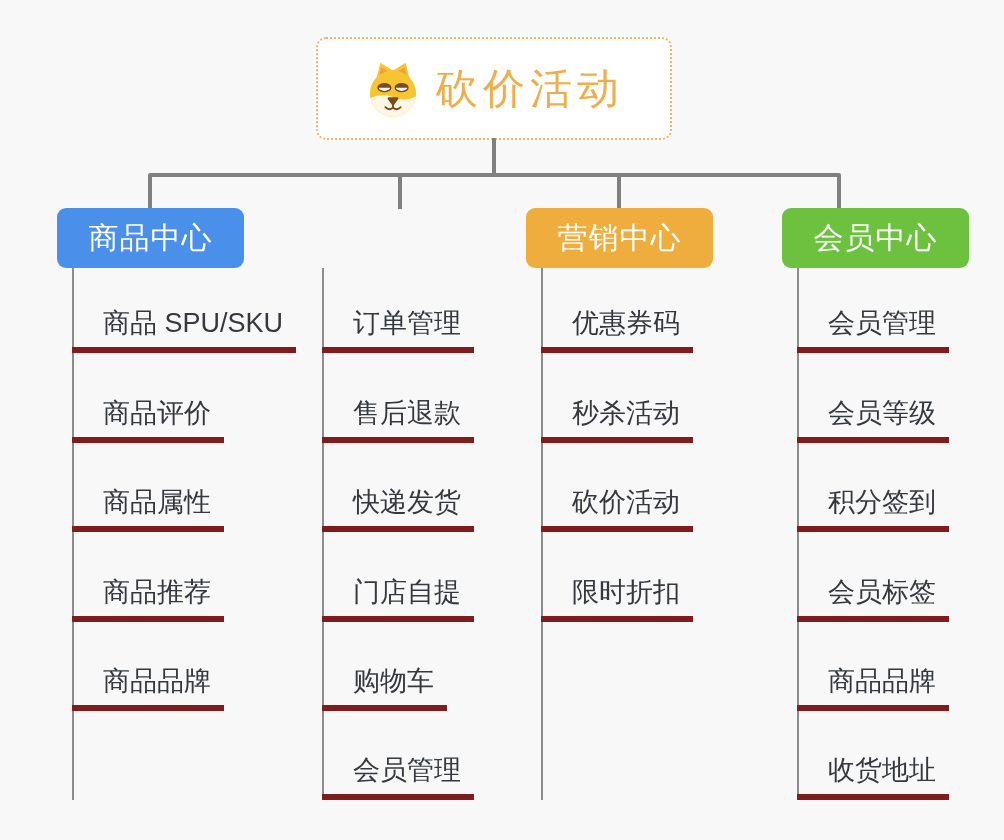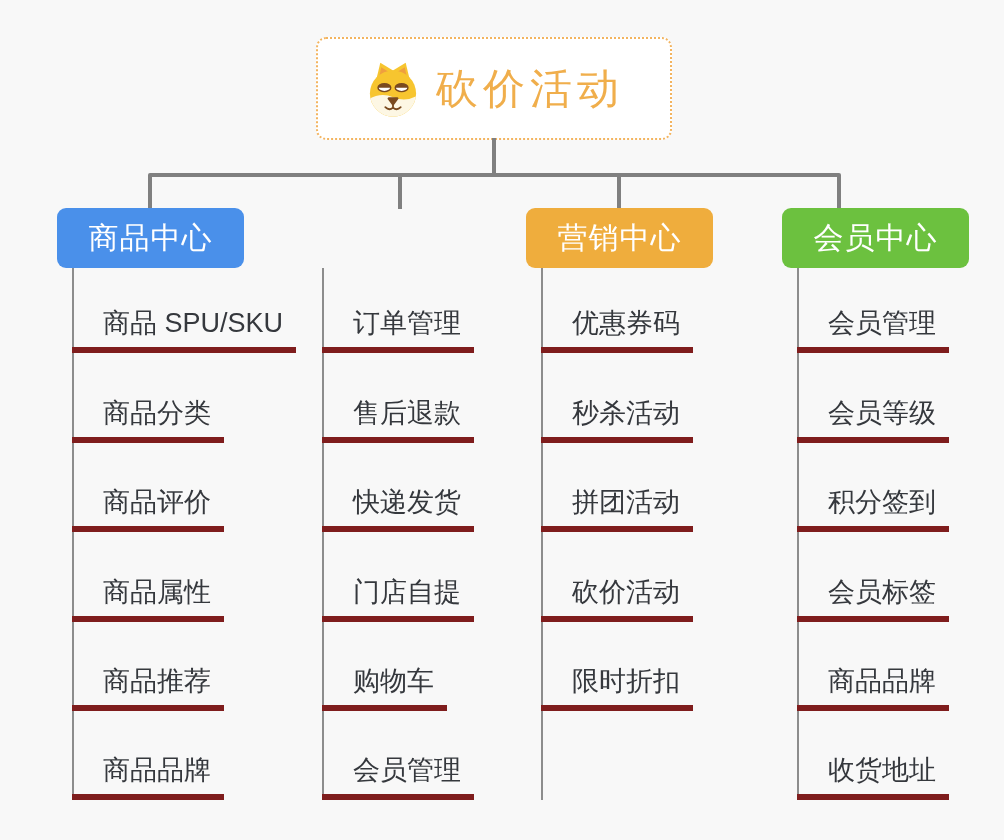--- a/index.html
+++ b/index.html
@@ -109,23 +109,20 @@
   <div class="conn conn-drop conn-drop-4"></div>
 
   <div class="branch branch-1">
     <div class="branch-header" style="background: rgb(74, 144, 234);">商品中心</div>
     <div class="trunk"></div>
     <div class="leaves">
       <div class="leaf">
           <span class="leaf-label">商品 SPU/SKU</span>
         </div>
       <div class="leaf">
-          <span class="leaf-label">商品分类</span>
-        </div>
-      <div class="leaf">
           <span class="leaf-label">商品评价</span>
         </div>
       <div class="leaf">
           <span class="leaf-label">商品属性</span>
         </div>
       <div class="leaf">
           <span class="leaf-label">商品推荐</span>
         </div>
       <div class="leaf">
           <span class="leaf-label">商品品牌</span>
@@ -161,23 +158,20 @@
     <div class="branch-header" style="background: rgb(239, 173, 61);">营销中心</div>
     <div class="trunk"></div>
     <div class="leaves">
       <div class="leaf">
           <span class="leaf-label">优惠券码</span>
         </div>
       <div class="leaf">
           <span class="leaf-label">秒杀活动</span>
         </div>
       <div class="leaf">
-          <span class="leaf-label">拼团活动</span>
-        </div>
-      <div class="leaf">
           <span class="leaf-label">砍价活动</span>
         </div>
       <div class="leaf">
           <span class="leaf-label">限时折扣</span>
         </div>
     </div>
   </div>
 
   <div class="branch branch-4">
     <div class="branch-header" style="background: rgb(108, 193, 63);">会员中心</div>

